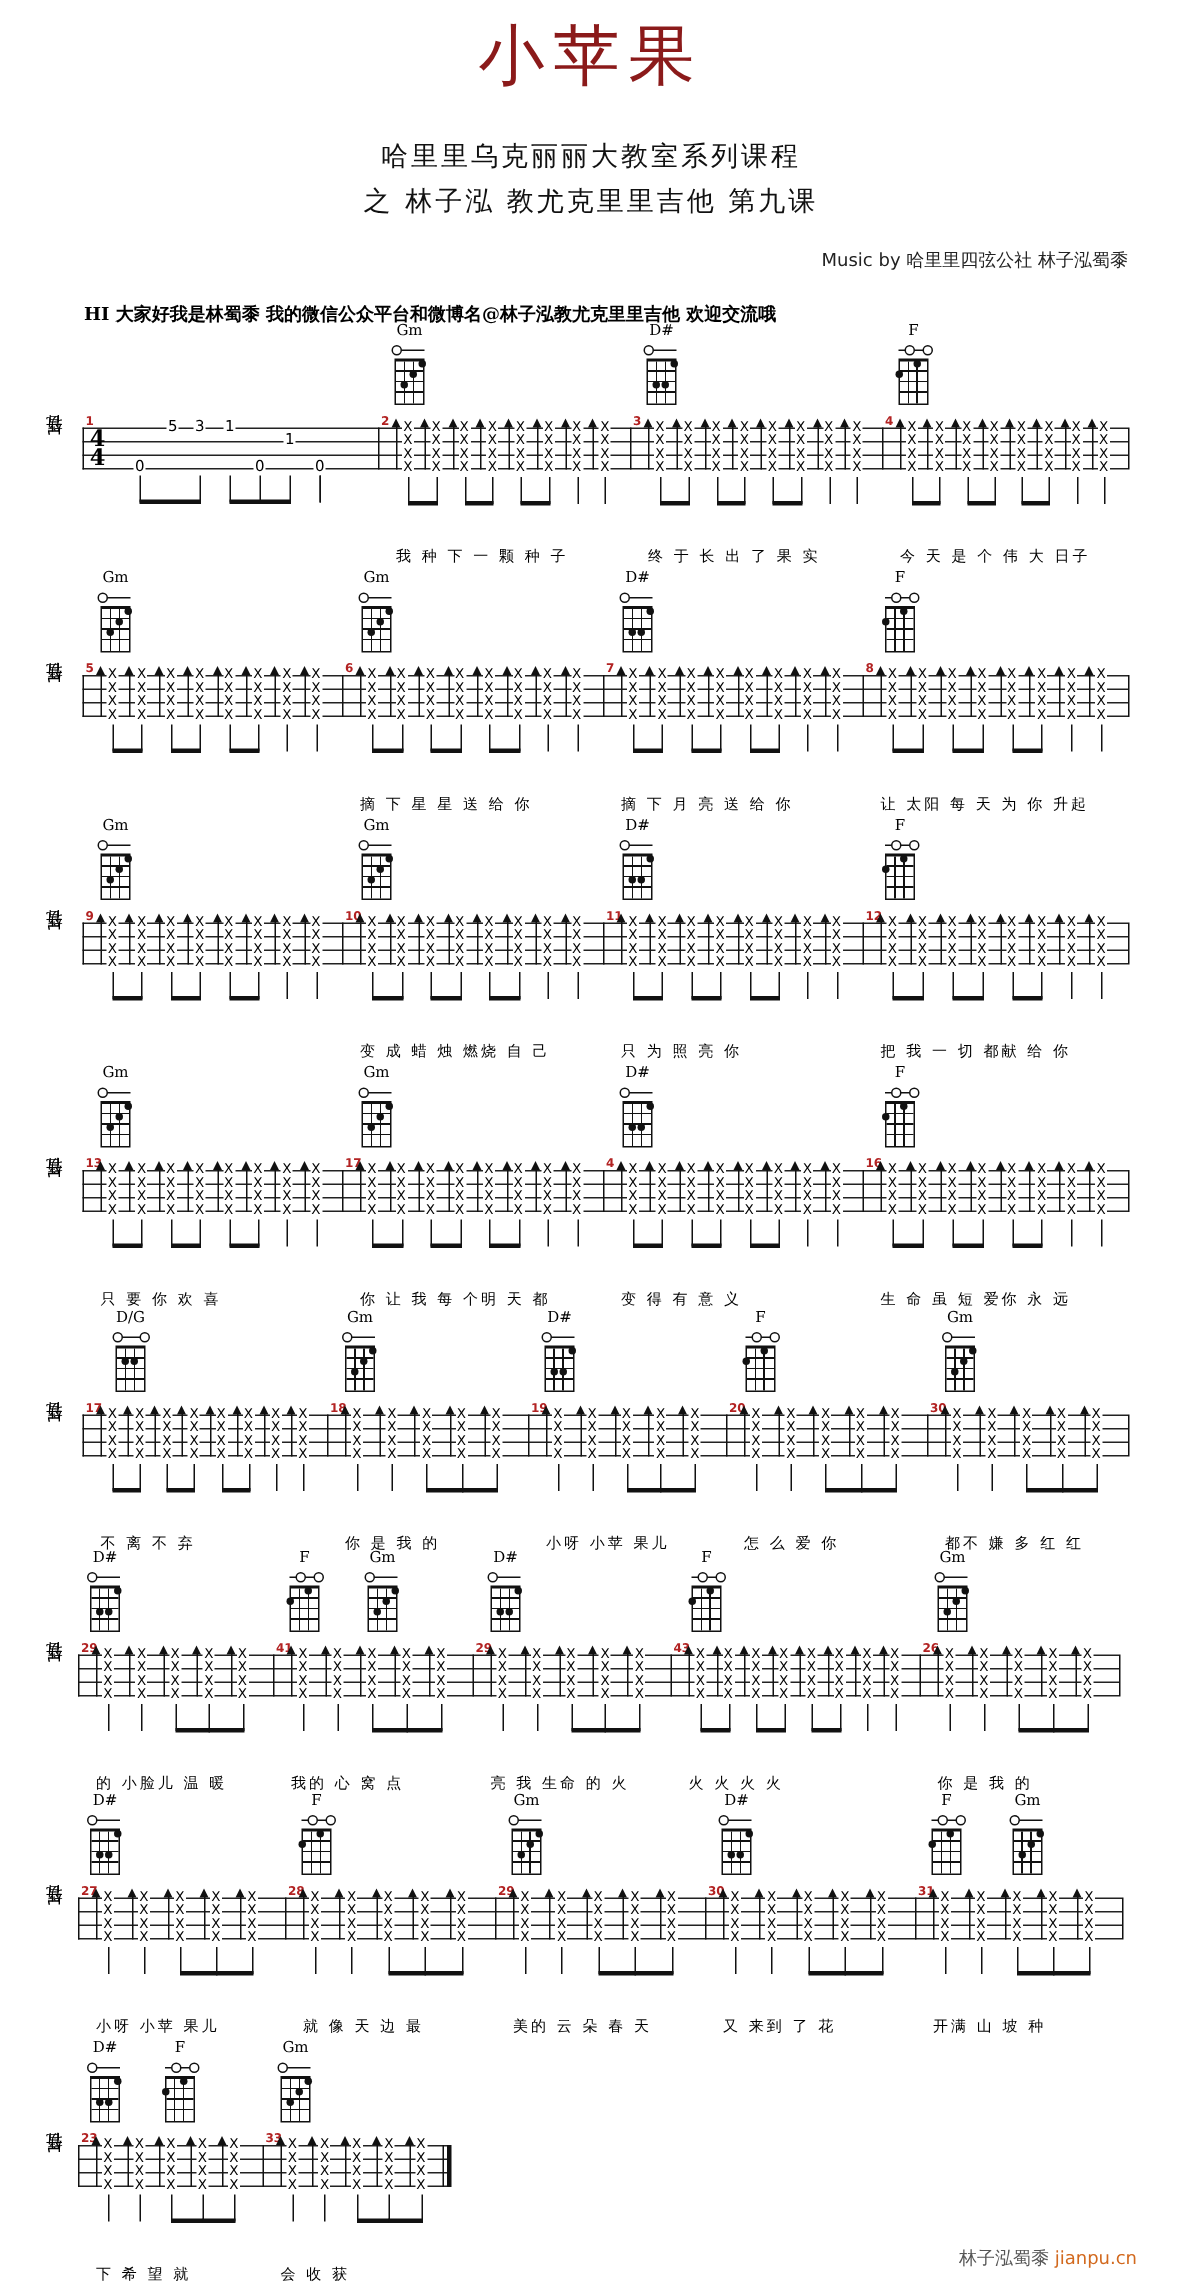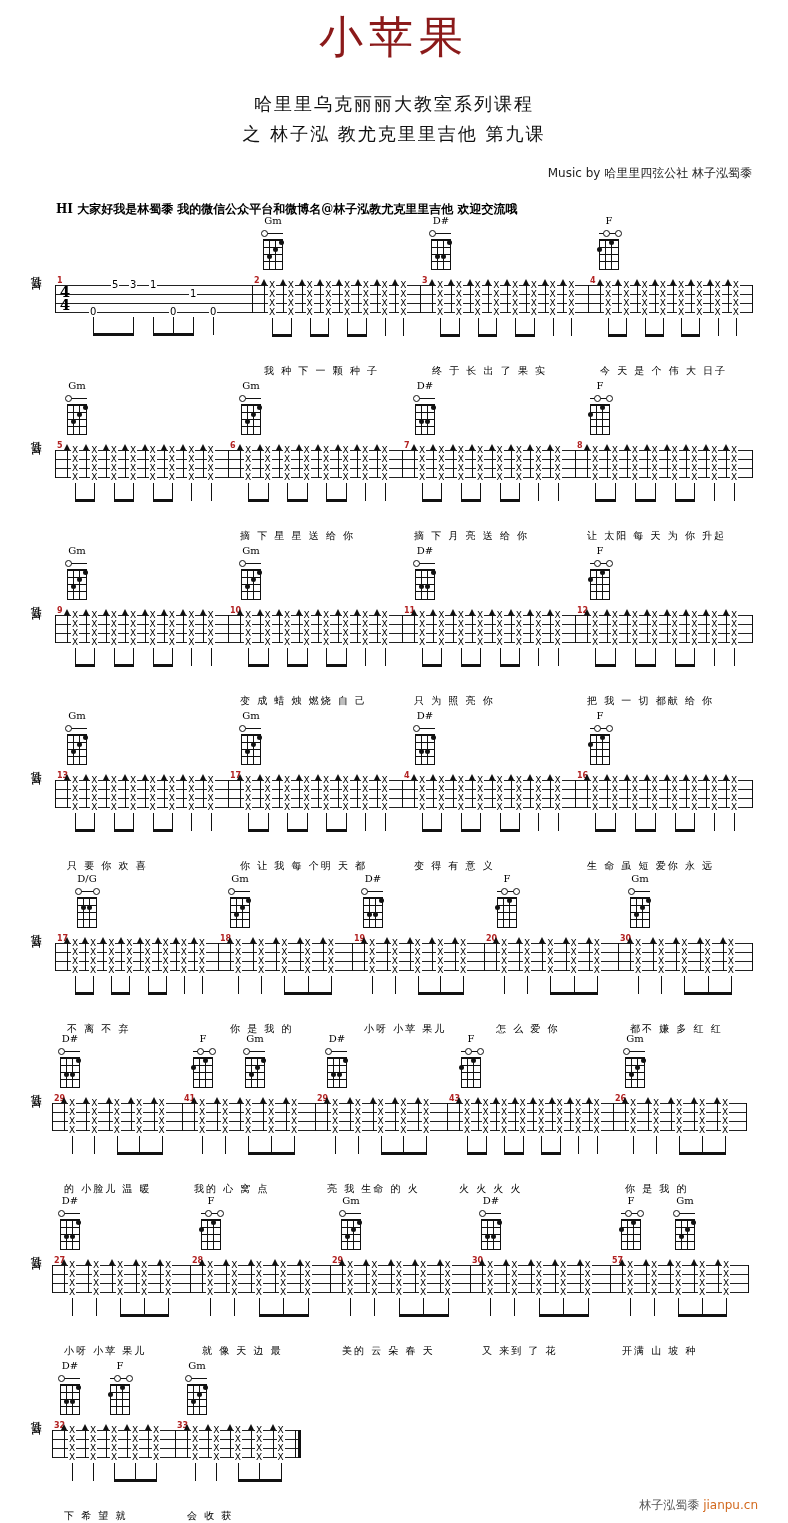--- a/index.html
+++ b/index.html
@@ -1929,21 +1929,21 @@
       <div class="xmark" style="left: 583.6px; top: 66px; background: rgb(255, 255, 255);">X</div>
       <div class="xmark" style="left: 583.6px; top: 75px; background: rgb(255, 255, 255);">X</div>
       <div class="xmark" style="left: 583.6px; top: 84px; background: rgb(255, 255, 255);">X</div>
       <div class="xmark" style="left: 583.6px; top: 93px; background: rgb(255, 255, 255);">X</div>
       <div class="stem" style="left: 587.6px; top: 103px; height: 18px;"></div>
       <div class="beam" style="left: 538.8px; width: 25.4px; top: 119px;"></div>
       <div class="beam" style="left: 563.2px; width: 25.4px; top: 119px;"></div>
       <div class="lyric" style="left: 482px; top: 149px; width: 126px; letter-spacing: 2px;">又 来到 了 花</div>
       <div class="barline" style="left: 610px; top: 70px; height: 28px;"></div>
       <div class="barline" style="left: 748px; top: 70px; height: 28px;"></div>
-      <div class="measure-num" style="left: 612px; top: 61px;">57</div>
+      <div class="measure-num" style="left: 612px; top: 61px;">31</div>
       <div class="chord" style="left: 616px; top: 0px; height: 60px;">
         <div class="chord-name">F</div>
         <div class="grid"></div>
         <div class="nutline" style="left: 5px; width: 20px;"></div>
         <div class="open" style="left: 9px;"></div>
         <div class="open" style="left: 21px;"></div>
         <div class="dot" style="left: 15px; top: 25px;"></div>
         <div class="dot" style="left: 3px; top: 32px;"></div>
       </div>
       <div class="chord" style="left: 670px; top: 0px; height: 60px;">
@@ -1994,21 +1994,21 @@
       <div class="beam" style="left: 702px; width: 25px; top: 119px;"></div>
       <div class="lyric" style="left: 622px; top: 149px; width: 124px; letter-spacing: 2px;">开满 山 坡 种</div>
     </div>
     <div class="row" style="top: 1360px; height: 160px;">
       <div class="track-label" style="top: 68px;">音轨 1</div>
       <div class="staff-line" style="left: 52px; width: 248px; top: 70px;"></div>
       <div class="staff-line" style="left: 52px; width: 248px; top: 79px;"></div>
       <div class="staff-line" style="left: 52px; width: 248px; top: 88px;"></div>
       <div class="staff-line" style="left: 52px; width: 248px; top: 97px;"></div>
       <div class="barline" style="left: 52px; top: 70px; height: 28px;"></div>
-      <div class="measure-num" style="left: 54px; top: 61px;">32</div>
+      <div class="measure-num" style="left: 54px; top: 61px;">23</div>
       <div class="chord" style="left: 55px; top: 0px; height: 60px;">
         <div class="chord-name">D#</div>
         <div class="grid"></div>
         <div class="nutline" style="left: 5px; width: 20px;"></div>
         <div class="open" style="left: 3px;"></div>
         <div class="dot" style="left: 21px; top: 25px;"></div>
         <div class="dot" style="left: 9px; top: 39px;"></div>
         <div class="dot" style="left: 15px; top: 39px;"></div>
       </div>
       <div class="chord" style="left: 105px; top: 0px; height: 60px;">

